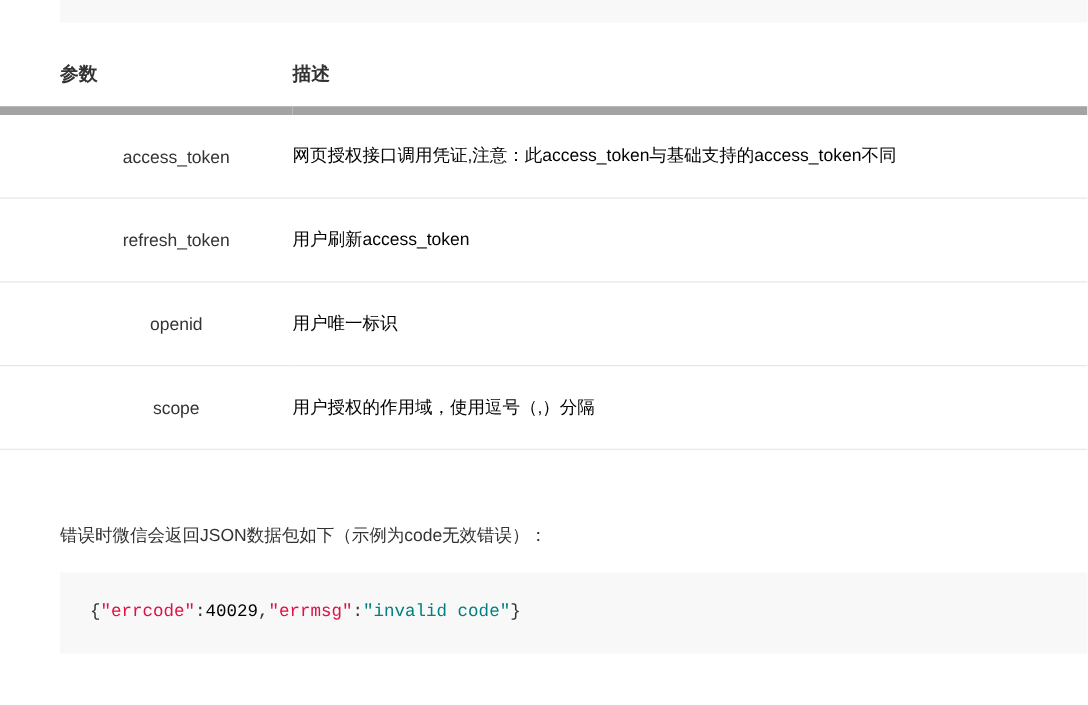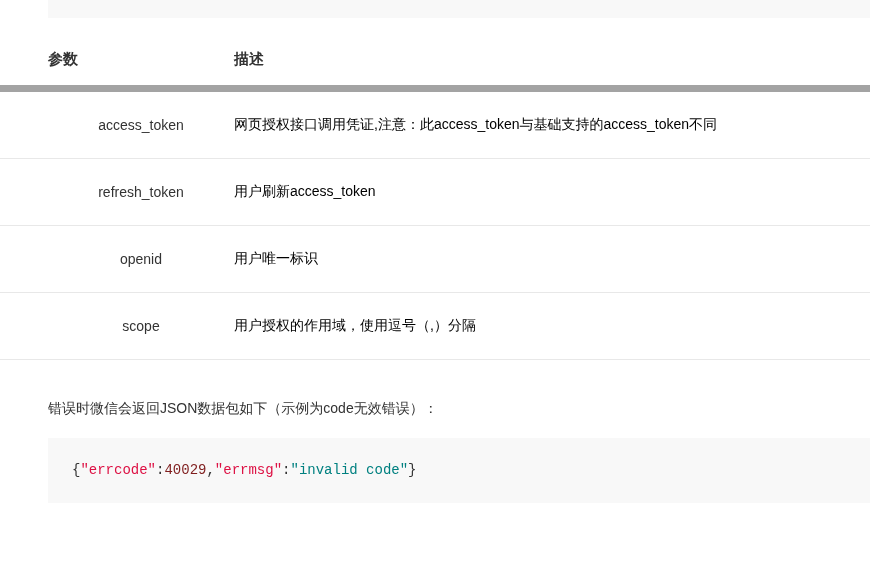--- a/index.html
+++ b/index.html
@@ -49,42 +49,42 @@
       font-size: 14px;
       vertical-align: middle;
     }
     .table td:first-child {
       padding-left: 48px;
       width: 234px;
       color: #333;
       text-align: center;
     }
     .note {
-      margin-top: 40px;
+      margin-top: 60px;
       margin-left: 48px;
       font-size: 14px;
       color: #333;
     }
     .code-block {
       background: #f8f8f8;
       margin-top: 20px;
       margin-left: 48px;
       margin-right: 0px;
       padding: 22px 24px;
       font-family: "Consolas", "Monaco", "Courier New", monospace;
       font-size: 14px;
       color: #333;
       white-space: pre;
       line-height: 1.5;
     }
     .json-key {
       color: #d14;
     }
     .json-number {
-      color: #7f1d1d;
+      color: #000000;
     }
     .json-string {
       color: #008080;
     }
     .json-punct {
       color: #333;
     }
   </style>
 </head>
 <body>

